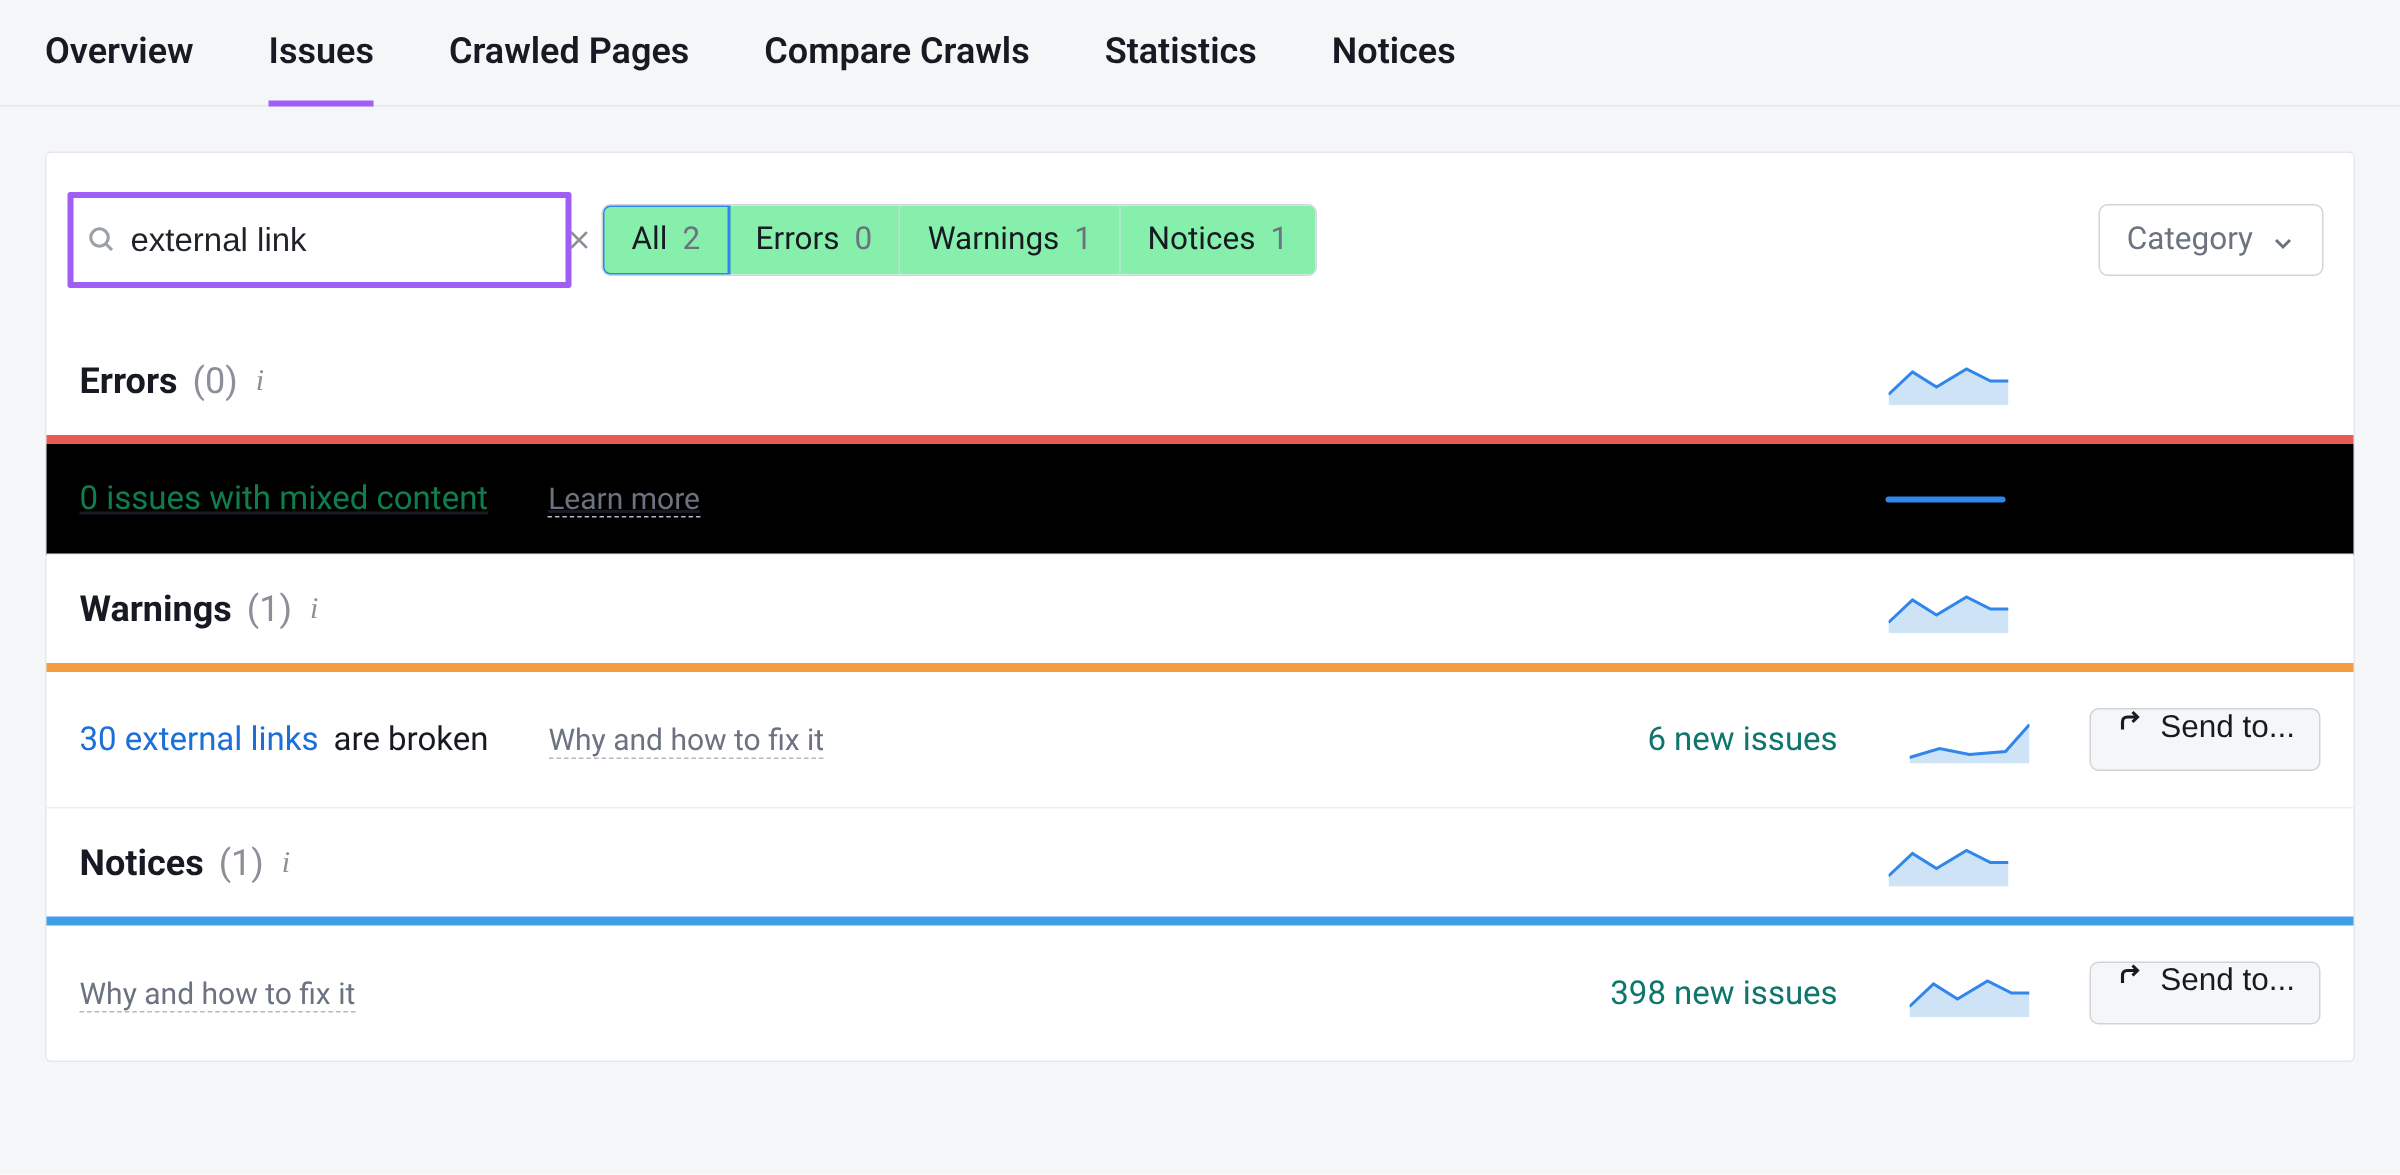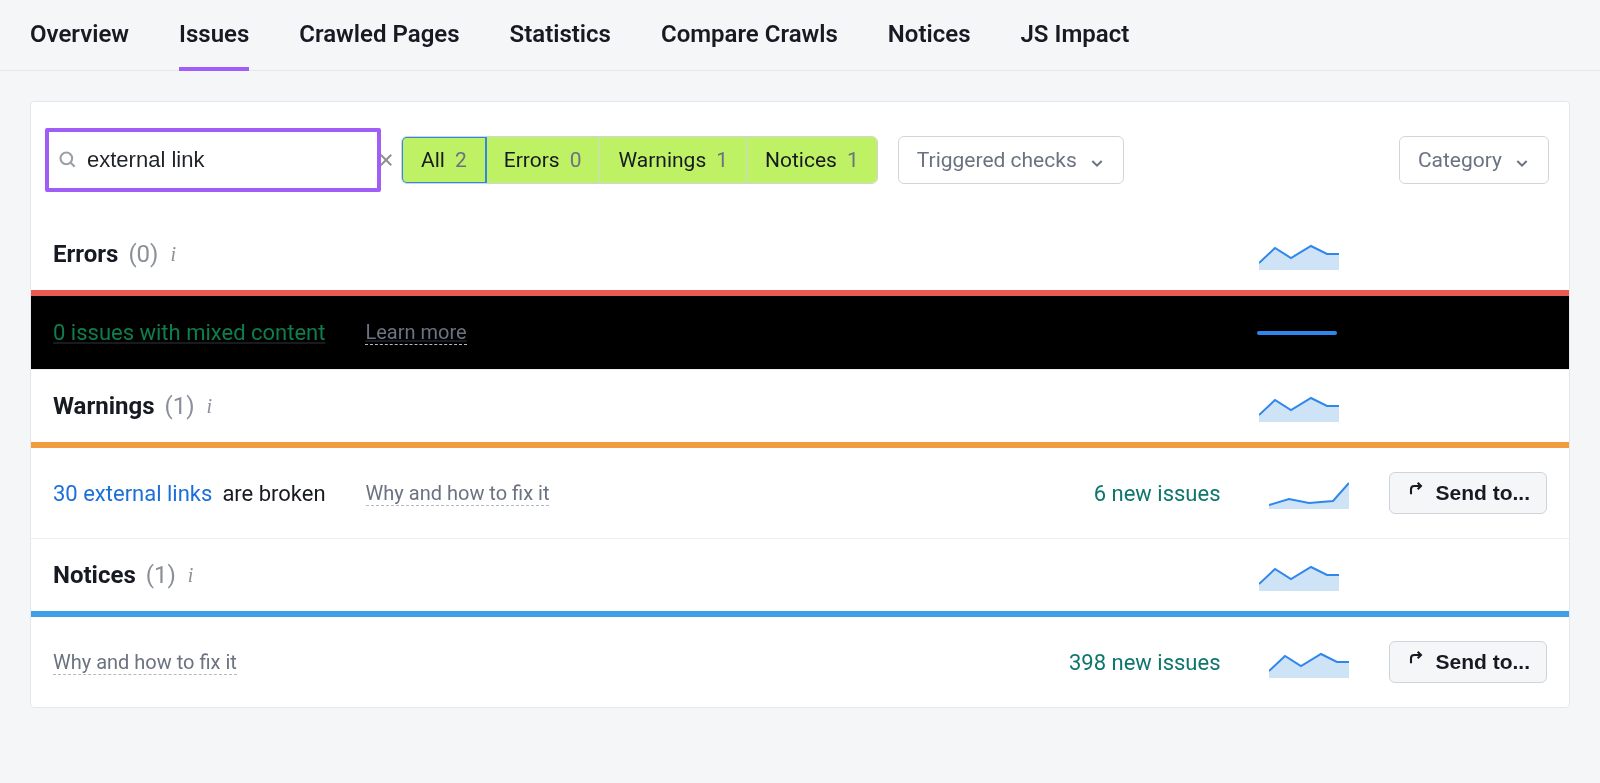--- a/index.html
+++ b/index.html
@@ -92,21 +92,21 @@
     border: 1px solid #d1d5db;
     border-radius: 6px;
     overflow: hidden;
     height: 48px;
   }
   .filter-pill {
     display: flex;
     align-items: center;
     padding: 0 18px;
     gap: 10px;
-    background: #bef264;
+    background: #86efac;
     border-right: 1px solid #d1d5db;
     cursor: pointer;
     font-size: 21px;
   }
   .filter-pill:last-child { border-right: none; }
   .filter-pill.selected {
     border: 2px solid #2f86eb;
     border-radius: 6px 0 0 6px;
     margin: -1px;
     z-index: 1;
@@ -193,45 +193,44 @@
   .spark {
     width: 80px; height: 32px;
   }
   .spark.flat {
     width: 80px; height: 4px; background: #2f86eb; border-radius: 2px;
     align-self: center;
   }
 
   .send-btn {
     display: flex;
-    align-items: center;
+    align-items: flex-start;
     gap: 10px;
     height: 42px;
     padding: 0 16px;
     border: 1px solid #cfd3da;
     border-radius: 6px;
     background: #f5f6f8;
     color: #171a22;
     font-size: 21px;
-    font-weight: 700;
+    font-weight: 400;
     cursor: pointer;
   }
   .send-btn svg { width: 20px; height: 20px; }
 </style>
 </head>
 <body>
 
 <nav class="tabs">
   <div class="tab">Overview</div>
   <div class="tab active">Issues</div>
   <div class="tab">Crawled Pages</div>
+  <div class="tab">Compare Crawls</div>
   <div class="tab">Statistics</div>
-  <div class="tab">Compare Crawls</div>
   <div class="tab">Notices</div>
-  <div class="tab">JS Impact</div>
 </nav>
 
 <div class="panel">
 
   <div class="toolbar">
     <div class="search-wrap">
       <div class="search-inner">
         <span class="search-icon-slot">
           <svg viewBox="0 0 24 24" width="20" height="20" fill="none" stroke="currentColor" stroke-width="2.5">
               <circle cx="10" cy="10" r="7"></circle>
@@ -260,28 +259,20 @@
       <div class="filter-pill">
         <span class="label">Warnings</span>
         <span class="count">1</span>
       </div>
       <div class="filter-pill">
         <span class="label">Notices</span>
         <span class="count">1</span>
       </div>
     </div>
 
-    <div class="dropdown">
-      <span>Triggered checks</span>
-      <span class="chev">
-        <svg viewBox="0 0 24 24" fill="none" stroke="currentColor" stroke-width="3">
-            <polyline points="5 9 12 16 19 9"></polyline>
-          </svg>
-      </span>
-    </div>
 
     <div class="spacer"></div>
 
     <div class="dropdown">
       <span>Category</span>
       <span class="chev">
         <svg viewBox="0 0 24 24" fill="none" stroke="currentColor" stroke-width="3">
             <polyline points="5 9 12 16 19 9"></polyline>
           </svg>
       </span>

